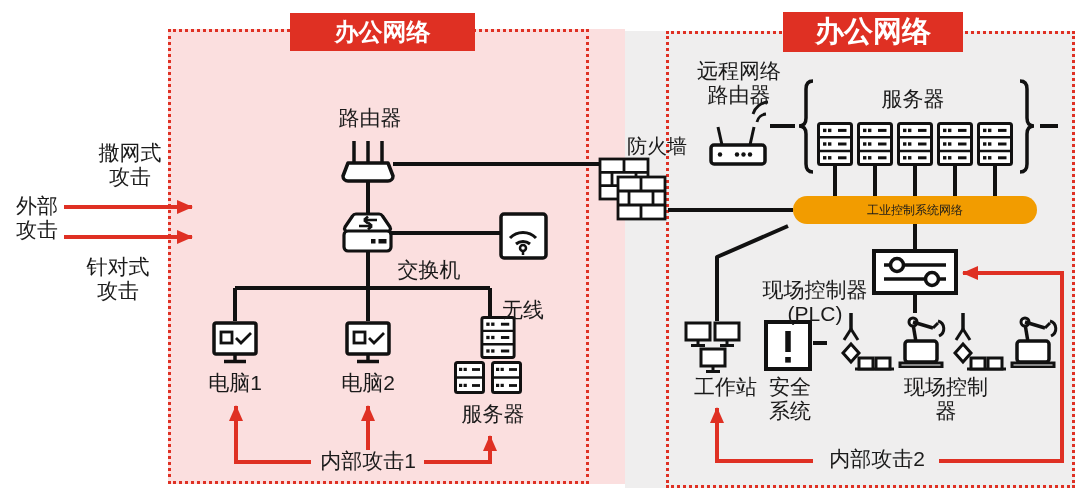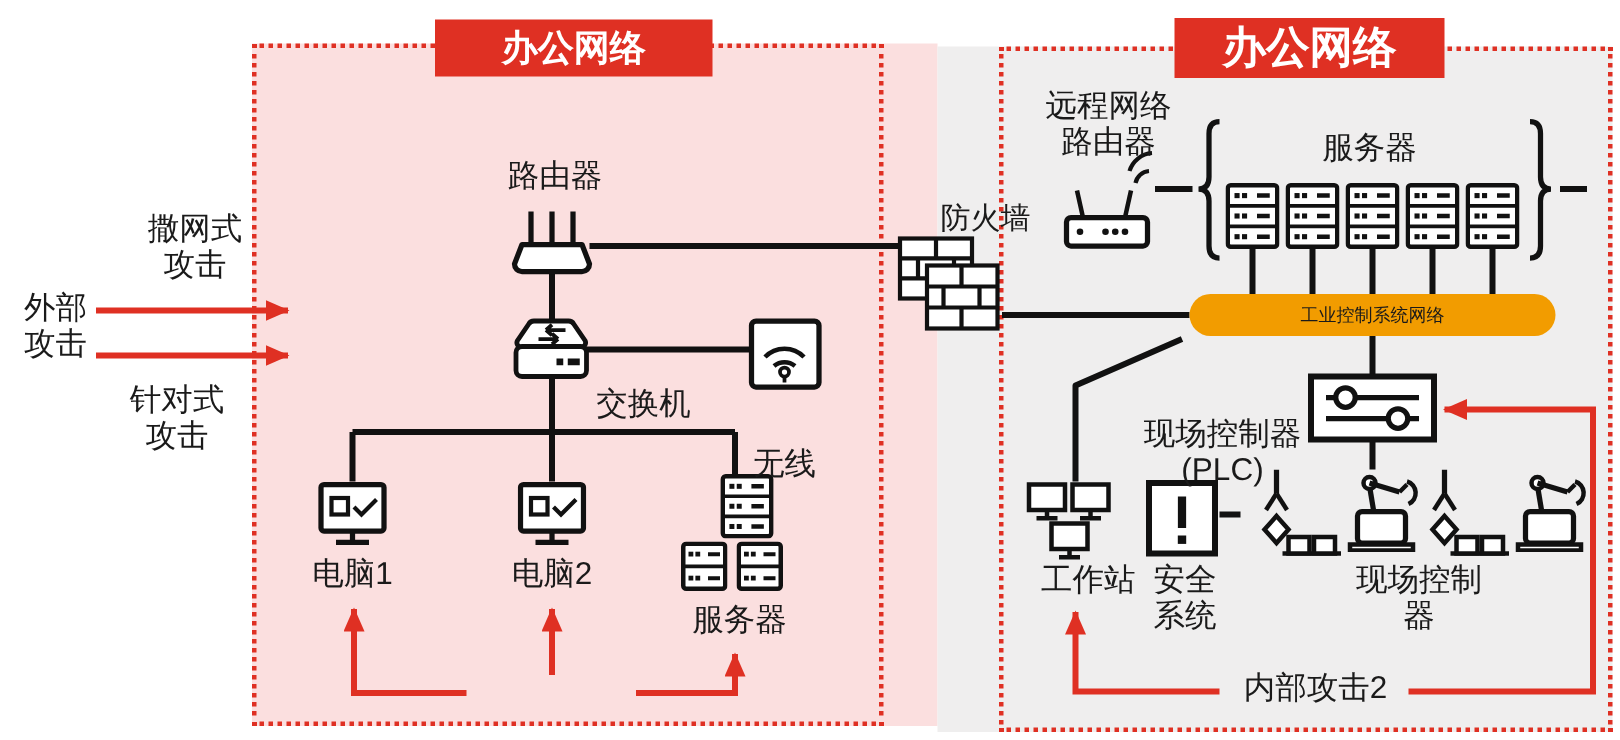--- a/index.html
+++ b/index.html
@@ -238,20 +238,21 @@
 攻击</div>
   <div class="lbl" style="left:56px;top:255px;width:124px;">针对式
 攻击</div>
 
   <div class="lbl" style="left:325px;top:106px;width:90px;">路由器</div>
   <div class="lbl" style="left:390px;top:258px;width:78px;">交换机</div>
   <div class="lbl" style="left:487px;top:262px;width:72px;margin-top:36px;">无线</div>
   <div class="lbl" style="left:200px;top:371px;width:70px;">电脑1</div>
   <div class="lbl" style="left:333px;top:371px;width:70px;">电脑2</div>
   <div class="lbl" style="left:453px;top:402px;width:80px;">服务器</div>
+  <div class="lbl" style="left:310px;top:449px;width:116px;">内部攻击1</div>
 
   <div class="lbl" style="left:593px;top:134px;width:72px;font-size:20px;margin-left:28px;">防火墙</div>
 
   <div class="lbl" style="left:678px;top:59px;width:122px;">远程网络
 路由器</div>
   <div class="lbl" style="left:873px;top:87px;width:80px;">服务器</div>
   <div class="icsbar">
     <span>工业控制系统网络</span>
   </div>
   <div class="lbl" style="left:754px;top:252px;width:122px;margin-top:26px;">现场控制器

